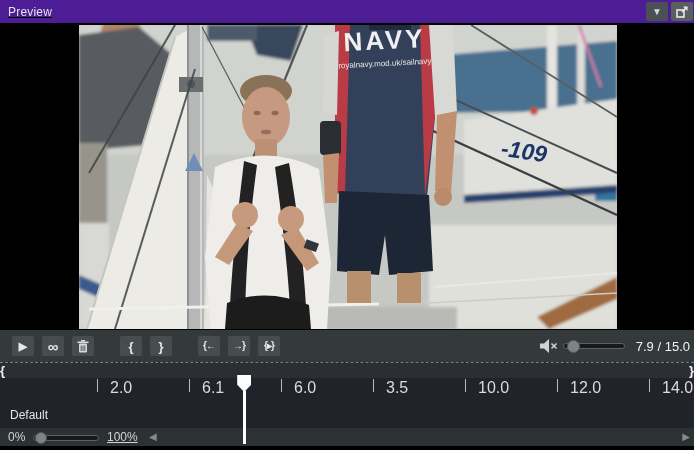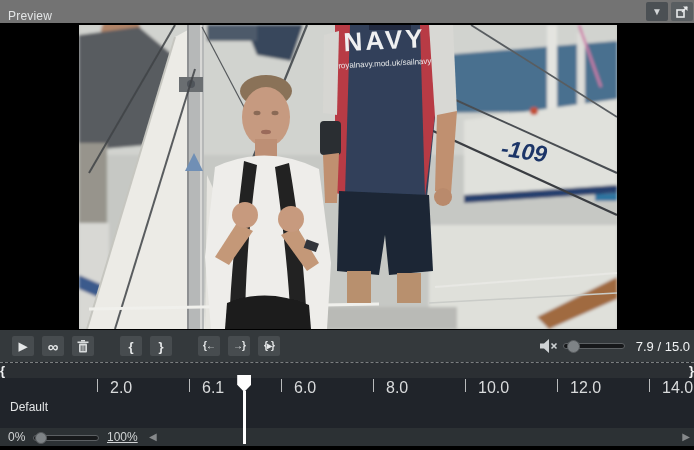--- a/index.html
+++ b/index.html
@@ -5,21 +5,21 @@
   * { margin:0; padding:0; box-sizing:border-box; }
   html,body { background:#111; }
   body { font-family:"Liberation Sans", sans-serif; }
   #app {
     position:relative; width:694px; height:450px; background:#000; overflow:hidden;
     -webkit-user-select:none; user-select:none;
   }
   
   .titlebar {
     position:absolute; left:0; top:0; width:694px; height:23px;
-    background:#737373; display:flex; align-items:flex-end;
+    background:#4c1d95; display:flex; align-items:center;text-decoration:underline;
   }
   .titlebar-title { color:#e3e5e6; font-size:12px; padding-left:8px; letter-spacing:.2px; }
   .titlebar-buttons { position:absolute; right:1px; top:2px; display:flex; gap:3px; }
   .tb-btn {
     width:22px; height:19px; border-radius:2px; display:flex; align-items:center; justify-content:center;
     background:#4b5054; cursor:pointer;
   }
   .tb-btn.lighter { background:#595e61; }
   .tb-btn .tri { color:#d3d6d8; font-size:10px; line-height:1; }
   
@@ -50,21 +50,21 @@
     border-top:1px dashed #7c7f81; background:#20242a;
   }
   .inout-strip { position:absolute; left:0; top:0; width:694px; height:15px; background:#2b2f33; }
   .io-marker { position:absolute; top:0px; color:#f2f3f4; font-size:13px; font-weight:bold; line-height:15px; cursor:ew-resize; }
   .io-marker.in { left:0px; }
   .io-marker.out { right:0px; }
   .ruler { position:absolute; left:0; top:15px; width:694px; height:16px; cursor:pointer; }
   .tick { position:absolute; top:0; height:16px; }
   .tick-line { position:absolute; left:0; top:1px; width:1px; height:13px; background:#b9bbbc; }
   .tick-label { position:absolute; left:13px; top:1px; color:#d9dbdc; font-size:16px; white-space:nowrap; }
-  .track-row { position:absolute; left:0; top:31px; width:568px; height:30px; cursor:pointer; }
+  .track-row { position:absolute; left:0; top:39px; width:568px; height:30px; cursor:pointer; }
   .track-label { position:absolute; left:10px; top:6px; color:#e2e4e5; font-size:12px; }
   .playhead { position:absolute; top:12px; width:14px; height:69px; cursor:ew-resize; z-index:5; }
   .playhead-head {
     position:absolute; left:0; top:0; width:14px; height:17px; background:#fff;
     clip-path:polygon(0 0, 100% 0, 100% 58%, 50% 100%, 0 58%);
   }
   .playhead-line { position:absolute; left:5.5px; top:16px; width:3px; height:53px; background:#fff; }
   
   .bottombar { position:absolute; left:0; top:428px; width:694px; height:18px; background:#2c3134; }
   .bb-label { position:absolute; top:2px; color:#d0d3d4; font-size:12px; }
@@ -260,21 +260,21 @@
         <div class="tick" style="left: 189px;">
           <span class="tick-line"></span>
           <span class="tick-label">6.1</span>
         </div>
         <div class="tick" style="left: 281px;">
           <span class="tick-line"></span>
           <span class="tick-label">6.0</span>
         </div>
         <div class="tick" style="left: 373px;">
           <span class="tick-line"></span>
-          <span class="tick-label">8.0</span>
+          <span class="tick-label">3.5</span>
         </div>
         <div class="tick" style="left: 465px;">
           <span class="tick-line"></span>
           <span class="tick-label">10.0</span>
         </div>
         <div class="tick" style="left: 557px;">
           <span class="tick-line"></span>
           <span class="tick-label">12.0</span>
         </div>
         <div class="tick" style="left: 649px;">

